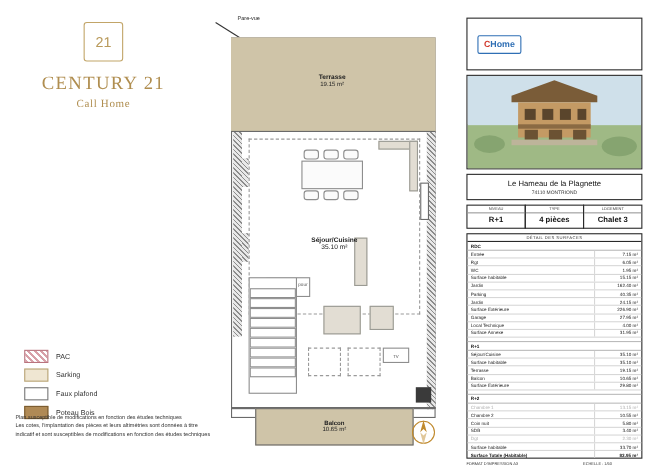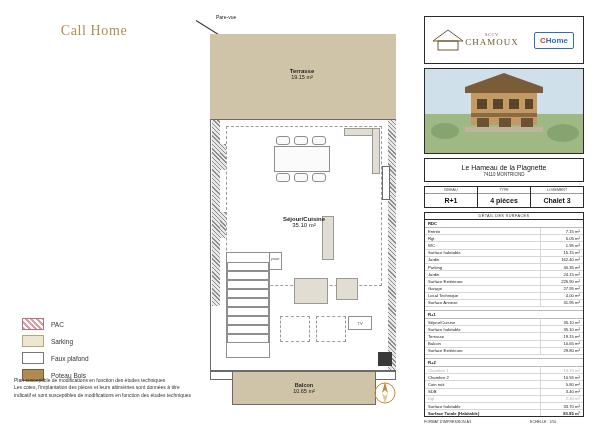--- a/index.html
+++ b/index.html
@@ -5,21 +5,21 @@
   html,body{margin:0;padding:0;background:#f2f2f2;}
   body{width:600px;height:424px;font-family:"Liberation Sans",sans-serif;}
   #sheet{position:relative;width:600px;height:424px;background:#ffffff;overflow:hidden;}
   .abs{position:absolute;}
 
   
   #brand{left:14px;top:20px;width:160px;text-align:center;color:#b99a5b;}
   #brand .c21-badge{margin:0 auto;width:34px;height:34px;border:1px solid #c2a568;border-radius:3px;
       display:flex;align-items:center;justify-content:center;font-size:13px;color:#b99a5b;letter-spacing:0px;}
   #brand .c21-title{margin-top:10px;font-size:17px;letter-spacing:1.2px;color:#b08e50;font-family:"Liberation Serif",serif;}
-  #brand .c21-sub{margin-top:3px;font-size:14px;letter-spacing:.6px;color:#b08e50;font-family:"Liberation Serif",serif;}
+  #brand .c21-sub{margin-top:3px;font-size:10px;letter-spacing:.6px;color:#b08e50;font-family:"Liberation Serif",serif;}
 
   
   #legend{left:22px;top:318px;width:150px;font-size:6.5px;color:#333;}
   #legend .row{display:flex;align-items:center;margin-bottom:5px;}
   #legend .sw{width:20px;height:10px;border:.6px solid #555;margin-right:7px;}
   #legend .sw.pac{background:repeating-linear-gradient(45deg,#d8a0a8 0 2px,#fff 2px 4px);border-color:#b9737d;}
   #legend .sw.sarking{background:#efe6d2;border-color:#b9a578;}
   #legend .sw.faux{background:#ffffff;border-color:#777;}
   #legend .sw.poteau{background:#b08a55;border-color:#7c5d31;}
 
@@ -84,20 +84,22 @@
   #footerbar{margin-top:3px;display:flex;font-size:3.6px;color:#333;}
   #footerbar .fl{flex:1;}
   #footerbar .fr{width:54px;text-align:left;}
 </style>
 </head>
 <body>
 
 <div id="sheet">
 
   <div class="abs" id="brand">
+    <div class="c21-badge">21</div>
+    <div class="c21-title">CENTURY 21</div>
     <div class="c21-sub">Call Home</div>
   </div>
 
   <div class="abs" id="legend">
     <div class="row">
       <span class="sw pac"></span>
       <span>PAC</span>
     </div>
     <div class="row">
       <span class="sw sarking"></span>
@@ -196,30 +198,20 @@
         <circle cx="15" cy="15" r="10" fill="none" stroke="#c08a2e" stroke-width="1"></circle>
         <polygon points="15,4 18,15 15,12 12,15" fill="#c08a2e"></polygon>
         <polygon points="15,26 12,15 15,18 18,15" fill="#e0c79a"></polygon>
       </svg>
     </div>
   </div>
 
   <div class="abs" id="right">
 
     <div class="rbox" id="logos">
-      <div id="logo-left">
-        <svg width="34" height="26" viewBox="0 0 34 26">
-          <polygon points="17,3 32,14 2,14" fill="none" stroke="#6c5a2e" stroke-width="1"></polygon>
-          <rect x="7" y="14" width="20" height="9" fill="none" stroke="#6c5a2e" stroke-width="1"></rect>
-        </svg>
-        <div class="logo-chamoux">
-          <small>SCCV</small>
-          <span>CHAMOUX</span>
-        </div>
-      </div>
       <div id="logo-right">
         <span class="logo-cbat"><i>C</i><span>Home</span></span>
       </div>
     </div>
 
     <div id="render">
       <svg width="158" height="85" viewBox="0 0 158 85">
         <rect x="0" y="0" width="158" height="45" fill="#cfe0ea"></rect>
         <rect x="0" y="45" width="158" height="40" fill="#9fb985"></rect>
         <polygon points="40,18 79,4 118,18 118,24 40,24" fill="#7a5c38"></polygon>

